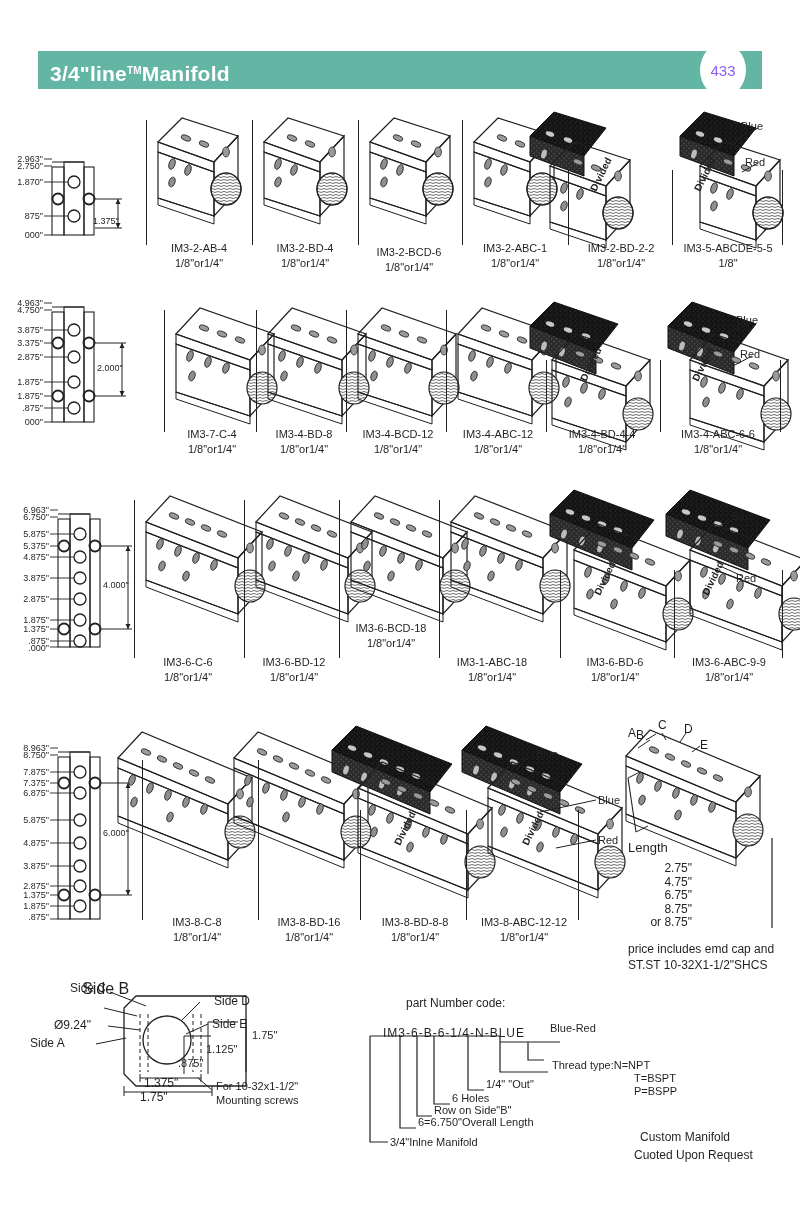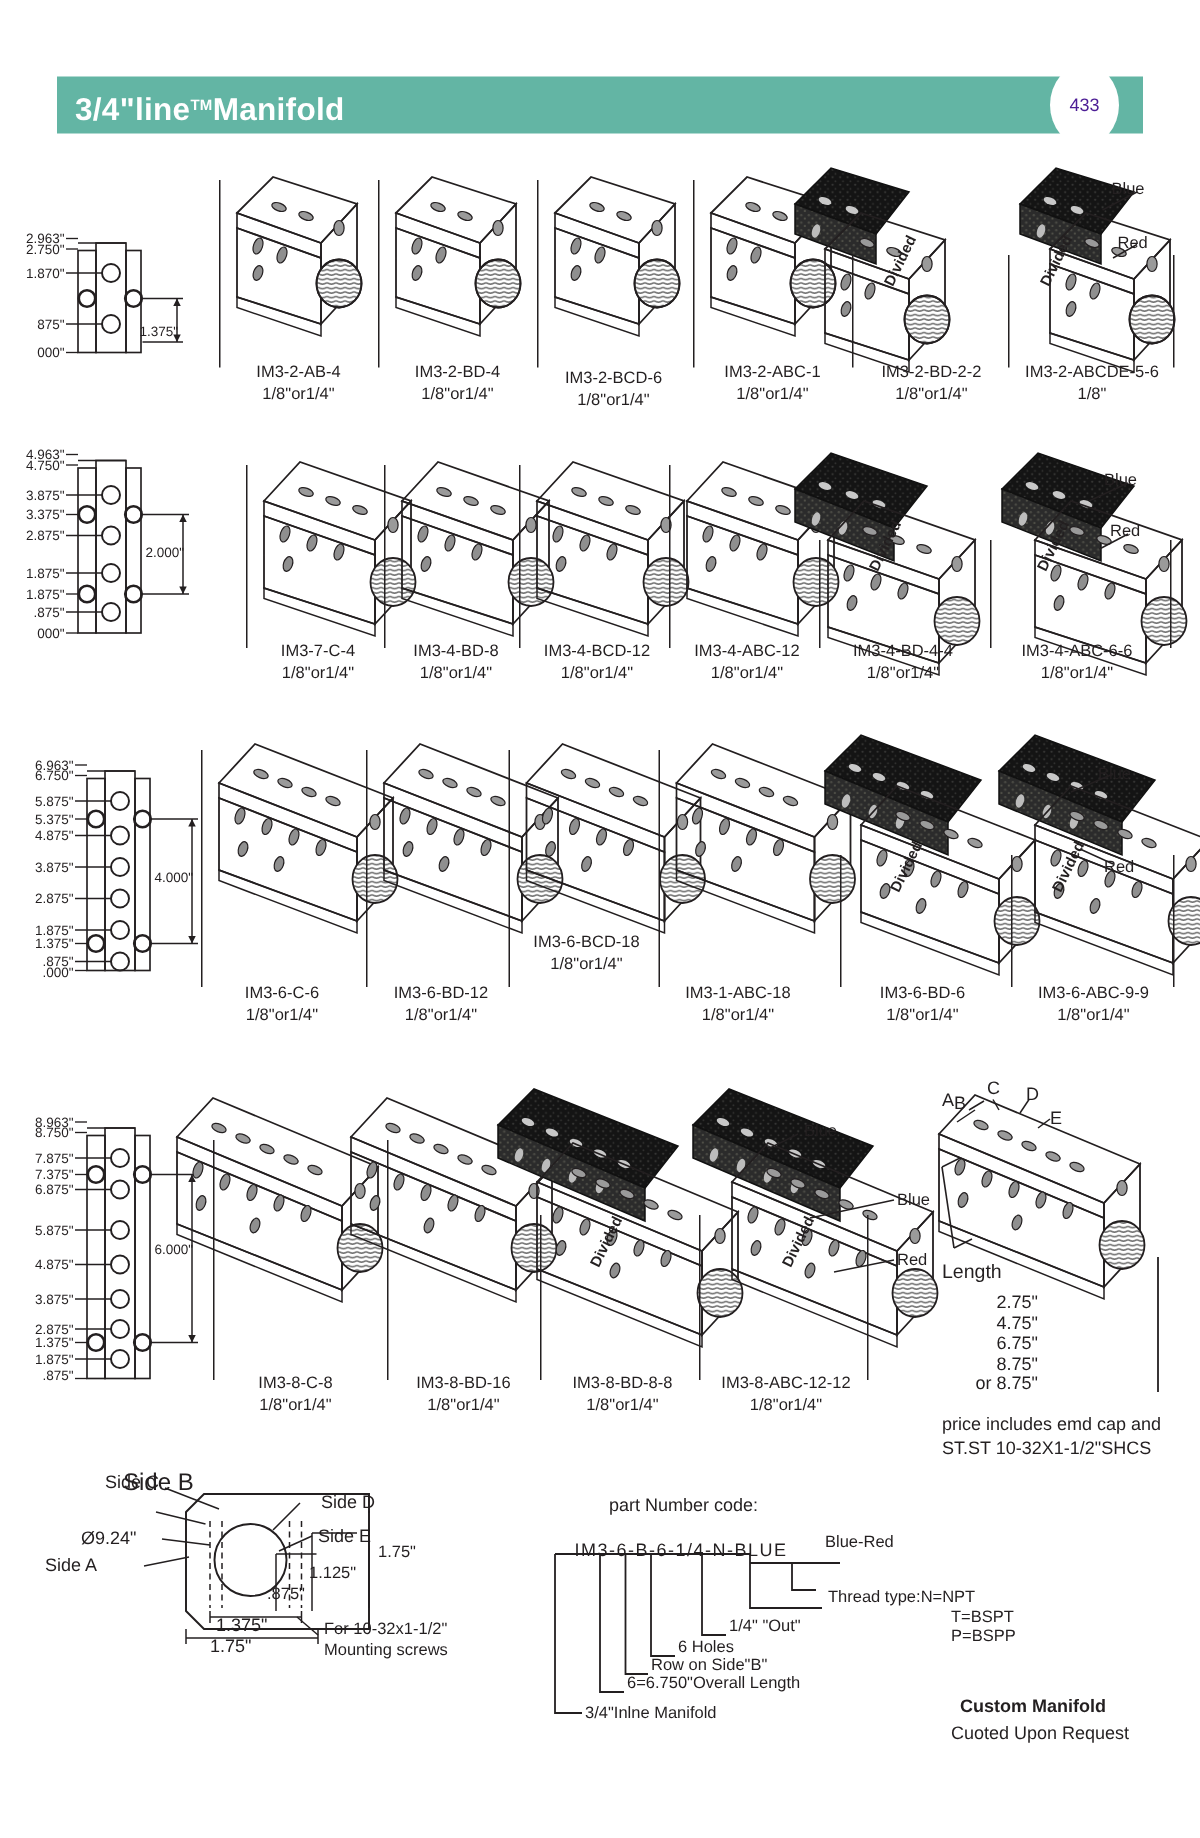--- a/index.html
+++ b/index.html
@@ -18,21 +18,21 @@
   .header-title{
     position:absolute;left:50px;top:55px;width:500px;height:32px;
     color:#ffffff;font-size:21px;font-weight:bold;letter-spacing:.2px;
     line-height:32px;white-space:nowrap;
   }
   .header-title .tm{font-size:10px;vertical-align:7px;}
   .page-badge{
     position:absolute;left:700px;top:43px;width:46px;height:54px;
     background:#ffffff;border-radius:50%;
     display:flex;align-items:center;justify-content:center;
-    font-size:12px;color:#4c1d95;
+    font-size:15px;color:#8b5cf6;
   }
 
   
   .txt{position:absolute;white-space:pre;font-size:11px;color:#231f20;}
   .dim-label{position:absolute;font-size:9px;color:#231f20;white-space:pre;text-align:right;}
   .part-label{position:absolute;font-size:11px;color:#231f20;white-space:pre;text-align:center;line-height:15px;}
   .rot-label{position:absolute;font-size:10px;color:#231f20;white-space:pre;
     transform:rotate(-64deg);transform-origin:left top;font-weight:600;}
   .sep{position:absolute;width:1px;background:#231f20;}
 
@@ -503,21 +503,21 @@
   <div class="sep" style="left:462px;top:120px;height:125px;"></div>
   <div class="sep" style="left:568px;top:170px;height:75px;"></div>
   <div class="sep" style="left:672px;top:170px;height:75px;"></div>
   <div class="sep" style="left:782px;top:170px;height:75px;"></div>
 
   <div class="part-label" style="left:146px;top:241px;width:106px;"><span>IM3-2-AB-4</span><br><span>1/8"or1/4"</span></div>
   <div class="part-label" style="left:252px;top:241px;width:106px;"><span>IM3-2-BD-4</span><br><span>1/8"or1/4"</span></div>
   <div class="part-label" style="left:356px;top:245px;width:106px;"><span>IM3-2-BCD-6</span><br><span>1/8"or1/4"</span></div>
   <div class="part-label" style="left:462px;top:241px;width:106px;"><span>IM3-2-ABC-1</span><br><span>1/8"or1/4"</span></div>
   <div class="part-label" style="left:568px;top:241px;width:106px;"><span>IM3-2-BD-2-2</span><br><span>1/8"or1/4"</span></div>
-  <div class="part-label" style="left:672px;top:241px;width:112px;"><span>IM3-2-ABCDE-5-6</span><br><span>1/8"</span></div>
+  <div class="part-label" style="left:672px;top:241px;width:112px;"><span>IM3-5-ABCDE-5-5</span><br><span>1/8"</span></div>
 
   <div class="rot-label" style="left:588px;top:188px;">Divided</div>
   <div class="rot-label" style="left:692px;top:188px;">Divided</div>
   <div class="txt" style="left:741px;top:120px;">Blue</div>
   <div class="txt" style="left:745px;top:156px;">Red</div>
 
   <div class="sep" style="left:164px;top:310px;height:122px;"></div>
   <div class="sep" style="left:256px;top:310px;height:122px;"></div>
   <div class="sep" style="left:346px;top:310px;height:122px;"></div>
   <div class="sep" style="left:446px;top:310px;height:122px;"></div>
@@ -604,16 +604,16 @@
   <div class="txt" style="left:550px;top:1022px;font-size:11px;">Blue-Red</div>
   <div class="txt" style="left:552px;top:1059px;font-size:11px;">Thread type:N=NPT</div>
   <div class="txt" style="left:634px;top:1072px;font-size:11px;">T=BSPT</div>
   <div class="txt" style="left:634px;top:1085px;font-size:11px;">P=BSPP</div>
   <div class="txt" style="left:486px;top:1078px;font-size:11px;">1/4" "Out"</div>
   <div class="txt" style="left:452px;top:1092px;font-size:11px;">6 Holes</div>
   <div class="txt" style="left:434px;top:1104px;font-size:11px;">Row on Side"B"</div>
   <div class="txt" style="left:418px;top:1116px;font-size:11px;">6=6.750"Overall Length</div>
   <div class="txt" style="left:390px;top:1136px;font-size:11px;">3/4"Inlne Manifold</div>
 
-  <div class="txt" style="left:640px;top:1130px;font-size:12px;font-weight:bold;">Custom Manifold</div>
+  <div class="txt" style="left:640px;top:1130px;font-size:12px;">Custom Manifold</div>
   <div class="txt" style="left:634px;top:1148px;font-size:12px;">Cuoted Upon Request</div>
 
 </div>
 
 </body></html>

